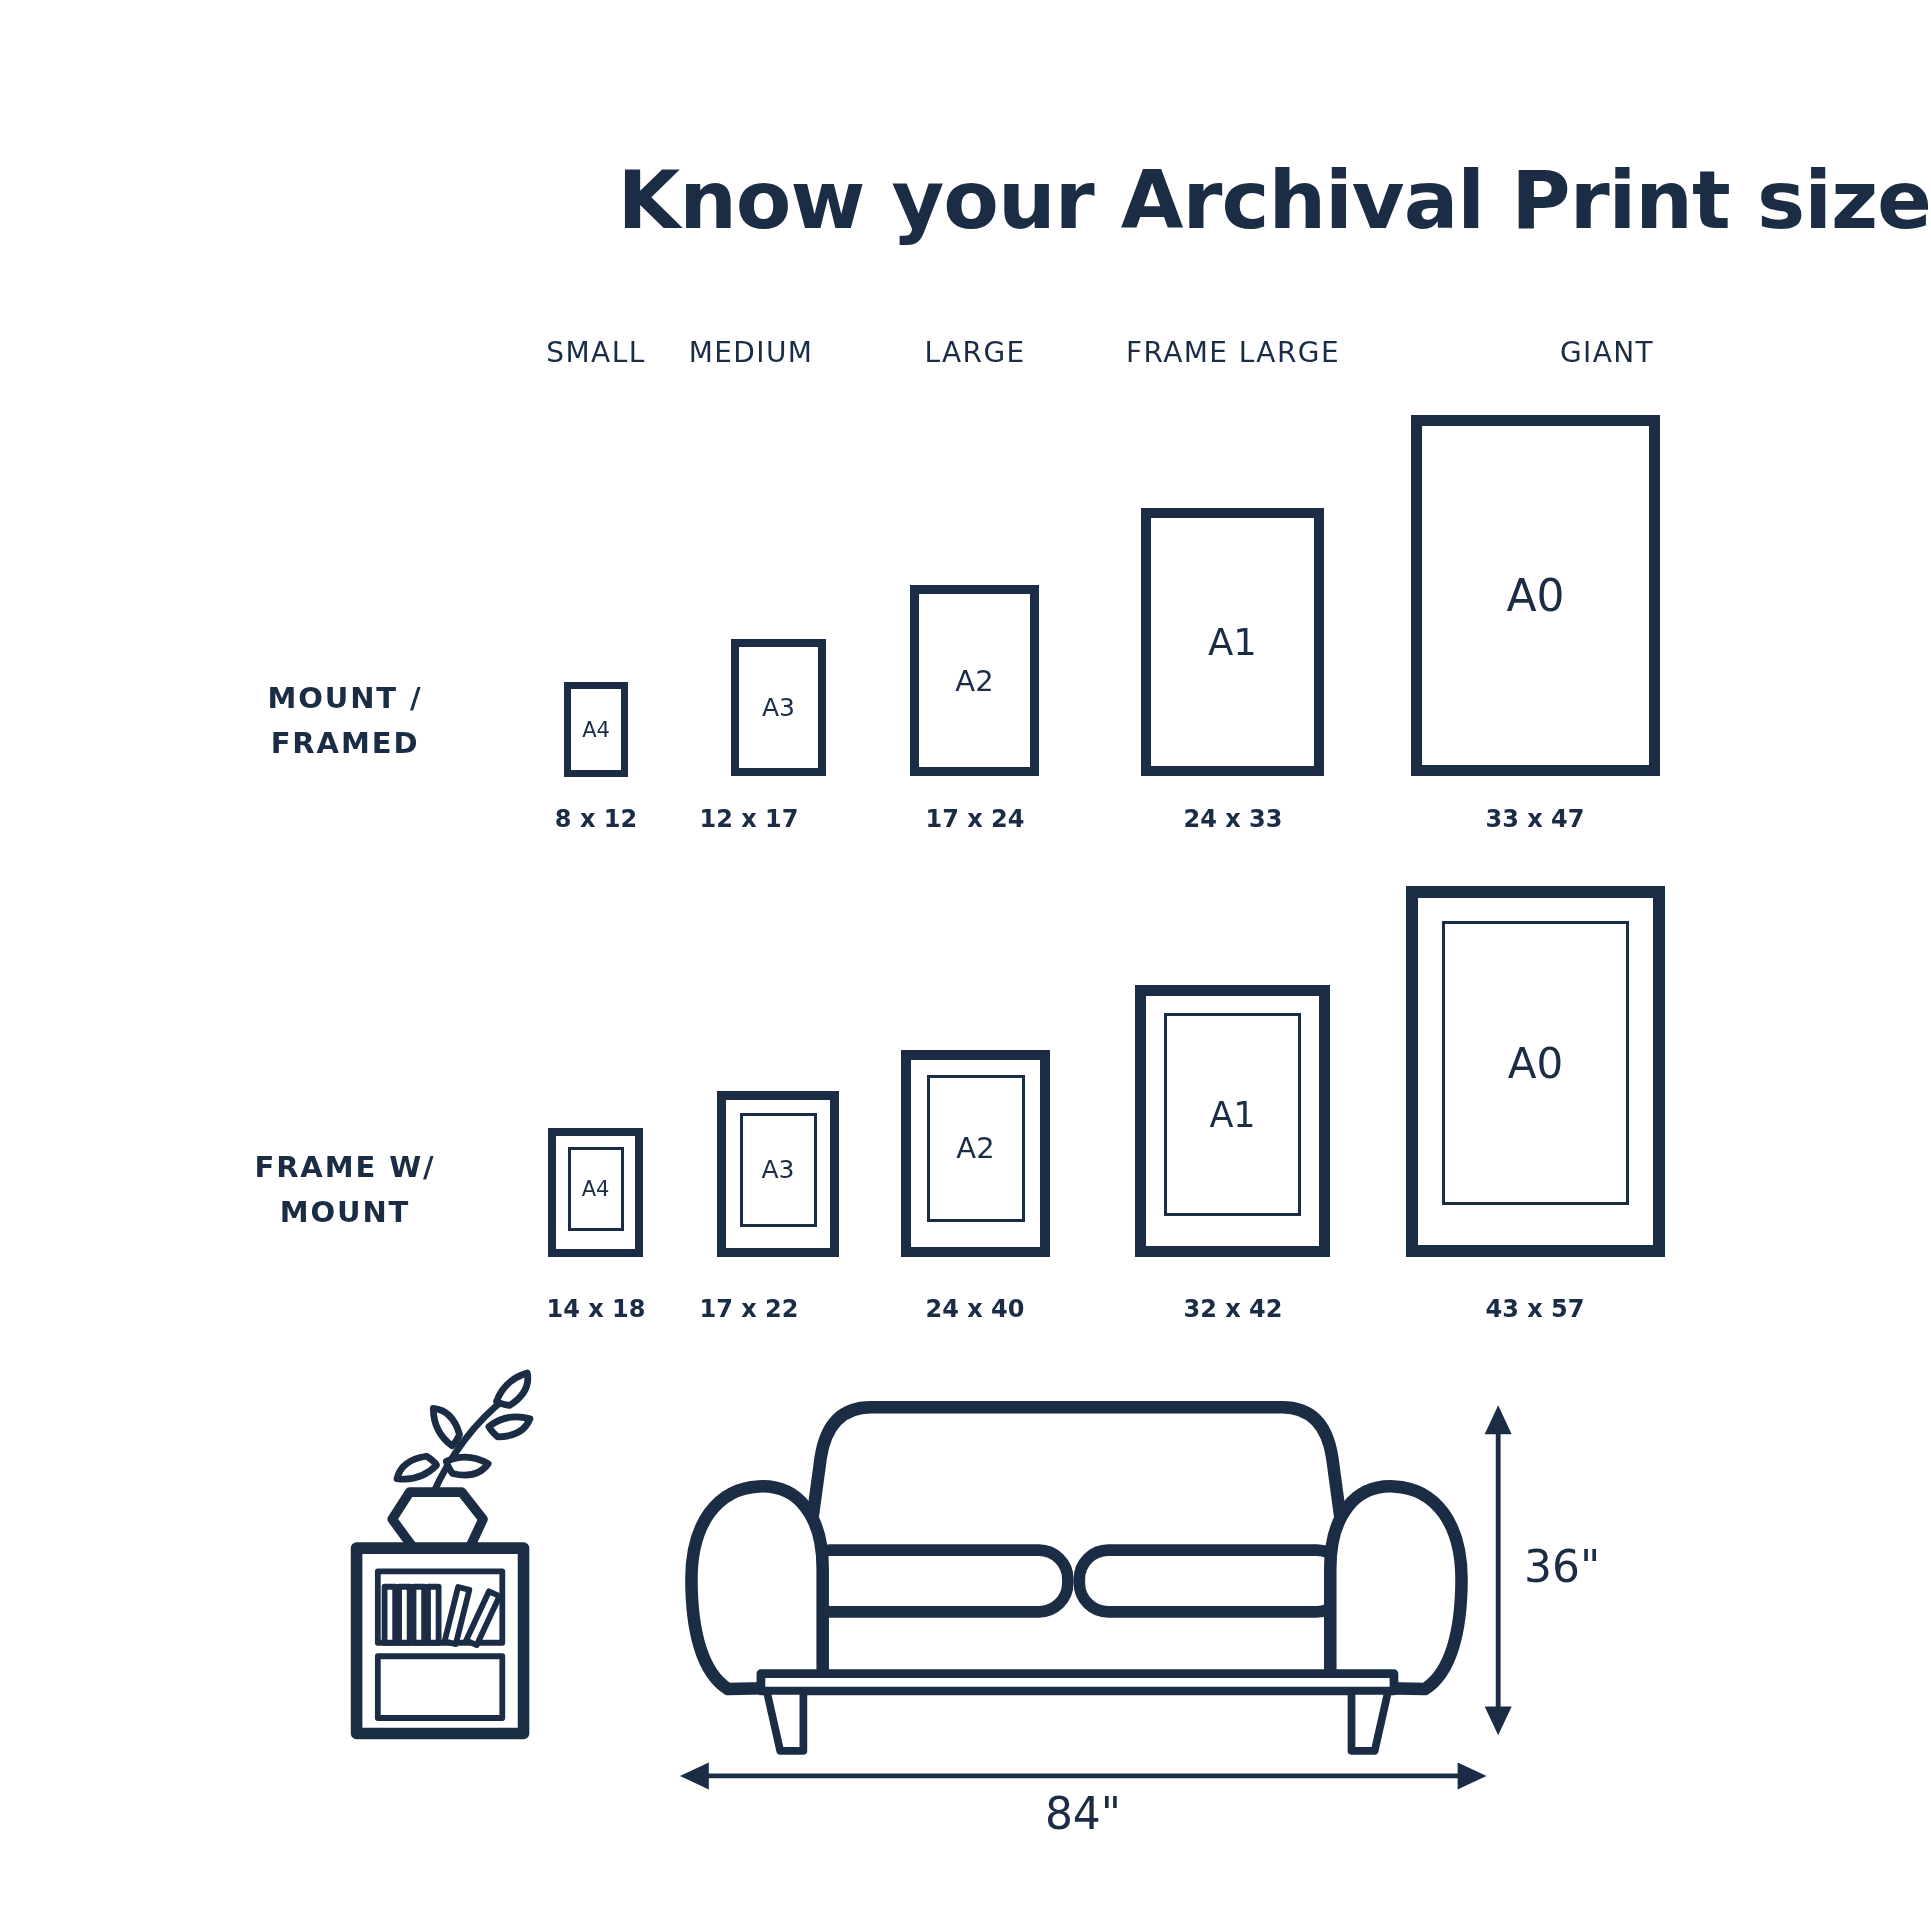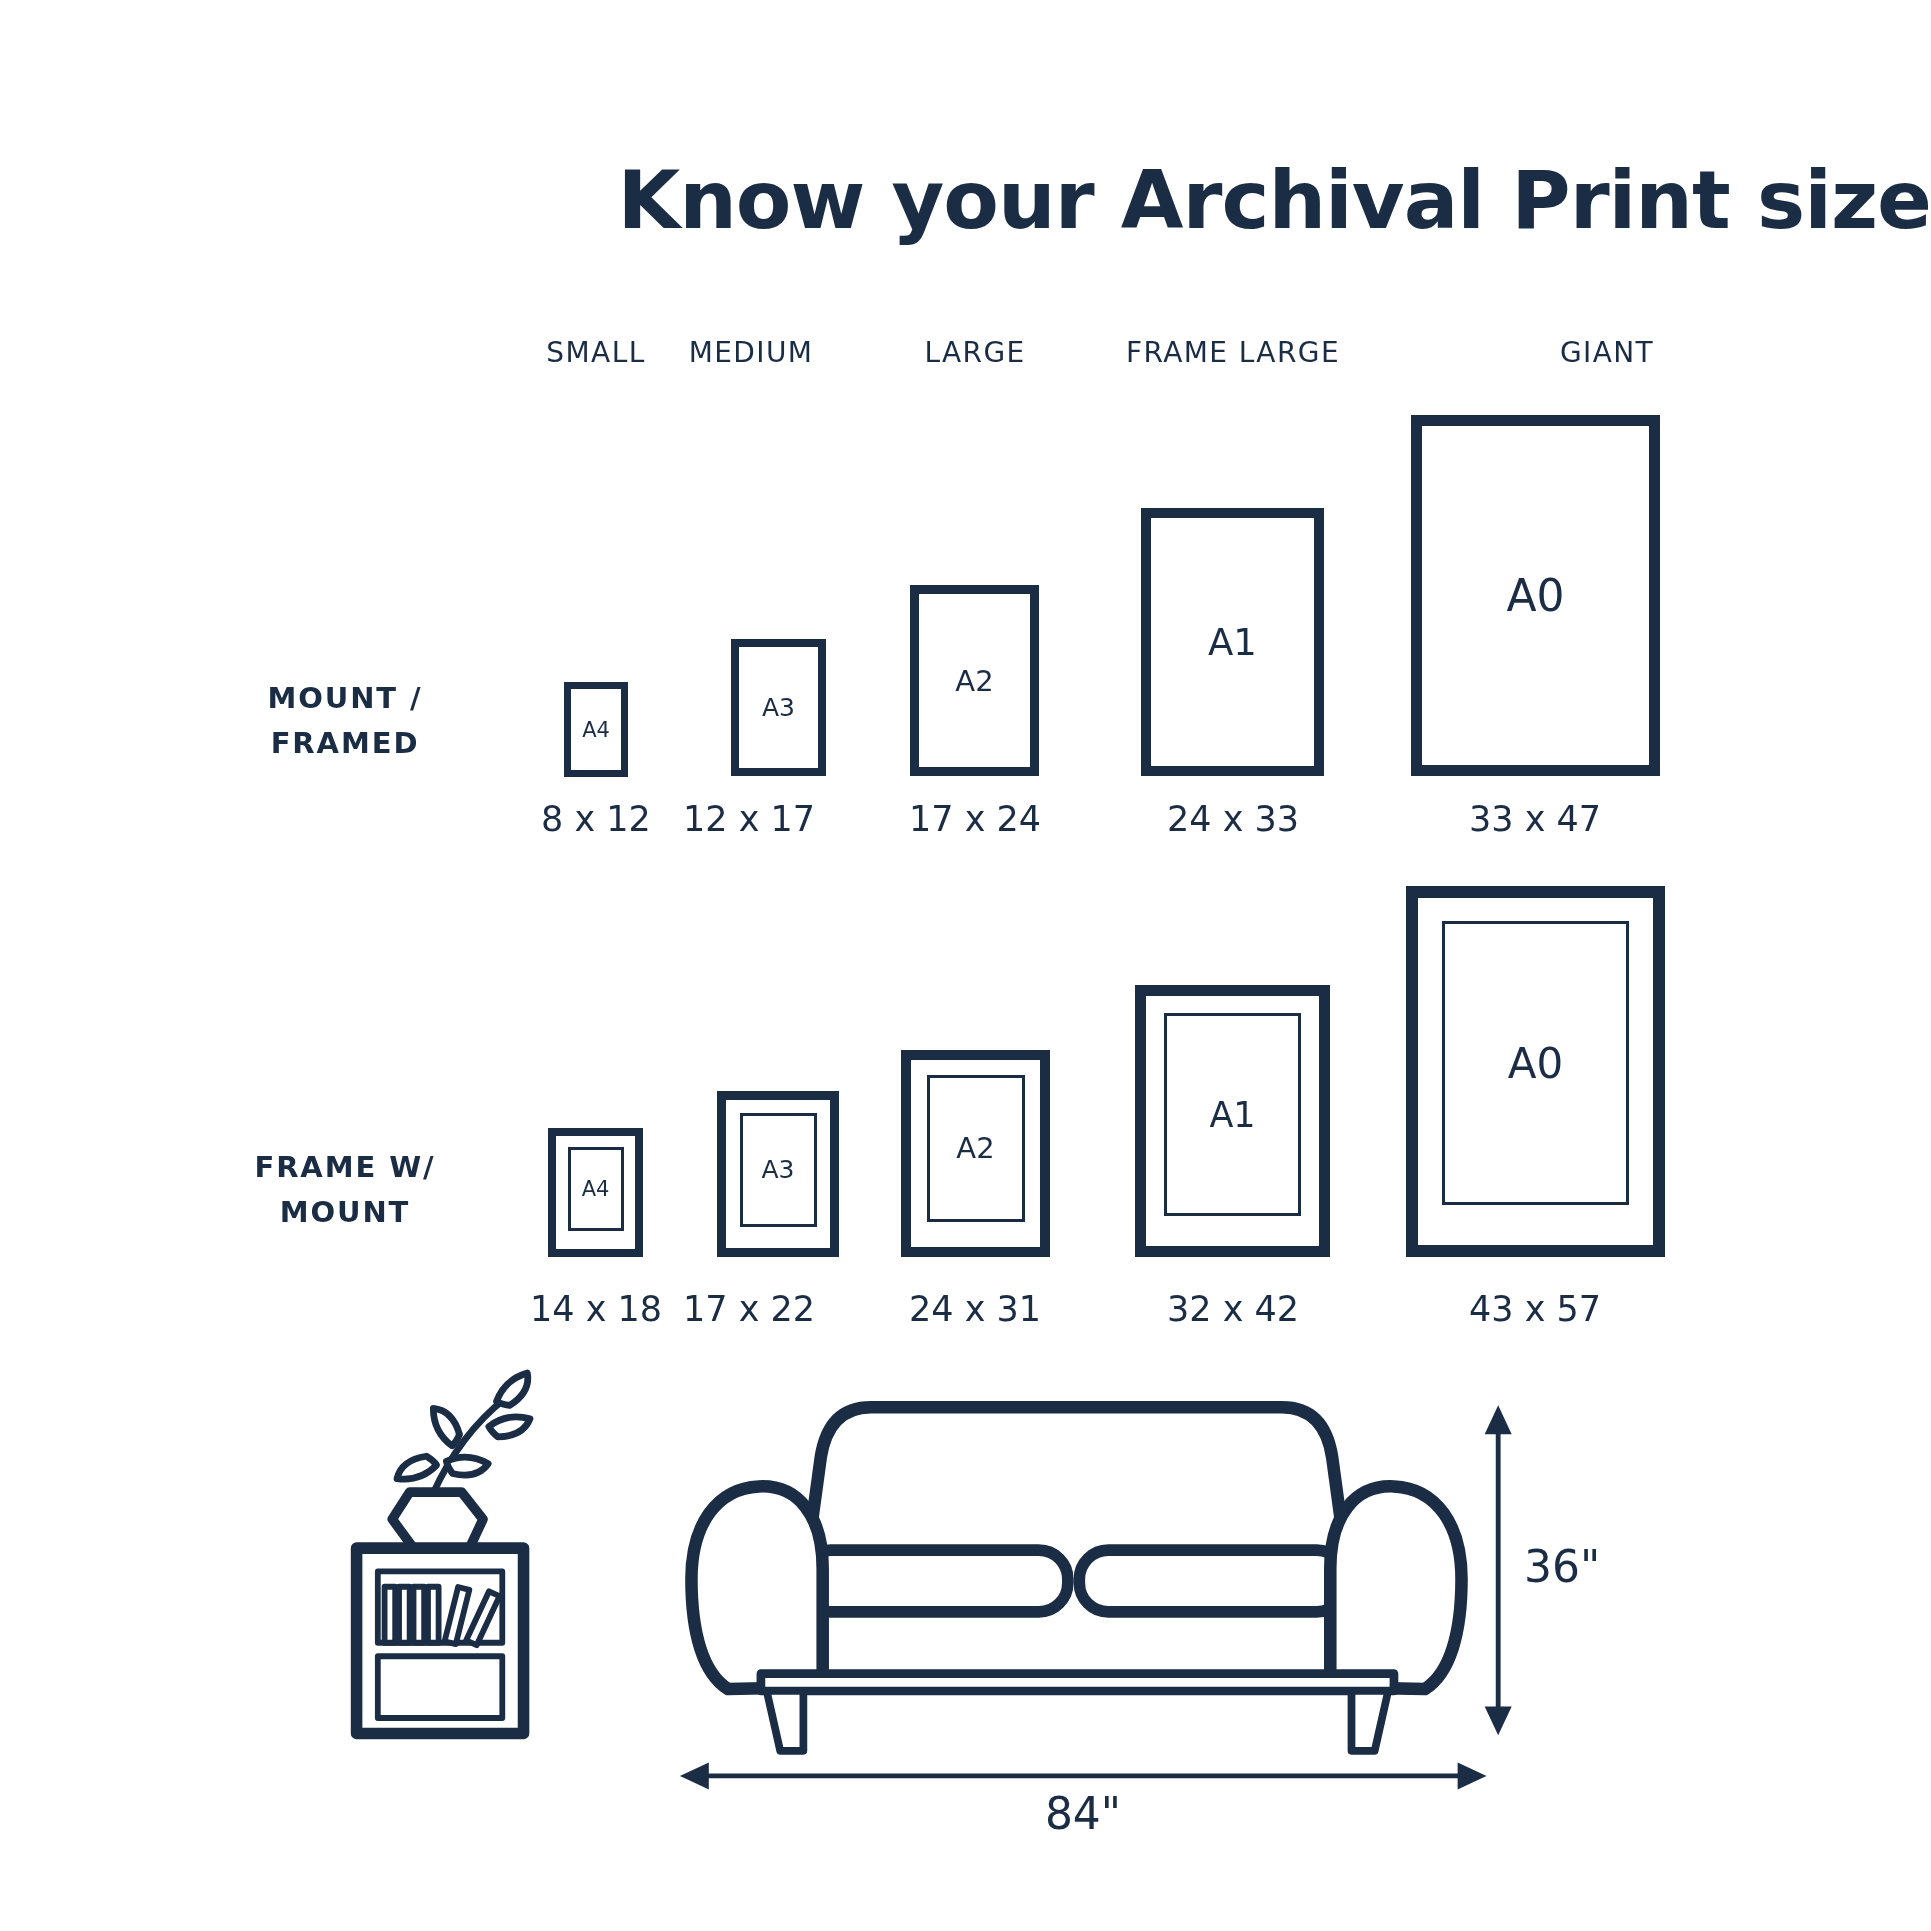--- a/index.html
+++ b/index.html
@@ -23,21 +23,21 @@
   .rl-print{top:676px;} .rl-mount{top:1145px;}
   
   .pbox{box-sizing:border-box;background:var(--bg);border-style:solid;border-color:var(--ink);
         display:flex;align-items:center;justify-content:center;}
   .pb0{left:564px;top:682px;width:64px;height:95px;border-width:7.7px;font-size:21px;}
   .pb1{left:731px;top:639px;width:95px;height:137px;border-width:8.7px;font-size:25px;}
   .pb2{left:910px;top:585px;width:129px;height:191px;border-width:9.7px;font-size:29px;}
   .pb3{left:1141px;top:508px;width:183px;height:268px;border-width:10.6px;font-size:37px;}
   .pb4{left:1411px;top:415px;width:249px;height:361px;border-width:11.6px;font-size:44px;}
   
-  .sizecap{width:290px;text-align:center;font-size:35px;font-weight:400;line-height:42px;}
+  .sizecap{width:290px;text-align:center;font-size:24px;font-weight:700;line-height:42px;}
   .r1{top:798px;} .r2{top:1288px;}
   .sc0{left:451px;} .sc1{left:604px;} .sc2{left:830px;} .sc3{left:1088px;} .sc4{left:1390px;}
   
   .fbox{box-sizing:border-box;background:var(--bg);border-style:solid;border-color:var(--ink);}
   .finner{box-sizing:border-box;border:3.9px solid var(--ink);
           display:flex;align-items:center;justify-content:center;}
   .fb0{left:548px;top:1128px;width:95px;height:129px;border-width:8.7px;}
   .fi0{width:56px;height:84px;margin:10.6px auto 0;font-size:21px;}
   .fb1{left:717px;top:1091px;width:122px;height:166px;border-width:9.7px;}
   .fi1{width:77px;height:114px;margin:12.6px auto 0;font-size:25px;}
@@ -117,21 +117,21 @@
   </div>
 </div>
 <div class="abs fbox fb4">
   <div class="finner fi4">
     <span>A0</span>
   </div>
 </div>
 
 <div class="abs sizecap r2 sc0">14 x 18</div>
 <div class="abs sizecap r2 sc1">17 x 22</div>
-<div class="abs sizecap r2 sc2">24 x 31</div>
+<div class="abs sizecap r2 sc2">24 x 40</div>
 <div class="abs sizecap r2 sc3">32 x 42</div>
 <div class="abs sizecap r2 sc4">43 x 57</div>
 
 <svg class="abs scene" width="1931" height="579" viewBox="0 1380 2000 600">
   <g stroke="#1b2c45" fill="none" stroke-linejoin="round" stroke-linecap="round">
 
     <g>
       <path d="M 448,1548 C 464,1512 486,1478 524,1448" stroke-width="7"></path>
       <g stroke-width="7" fill="#ffffff">
         <path transform="translate(514,1452) rotate(-28)" d="M0,0 Q18,-16 42,-11 Q36,8 10,10 Q3,5 0,0 Z"></path>

